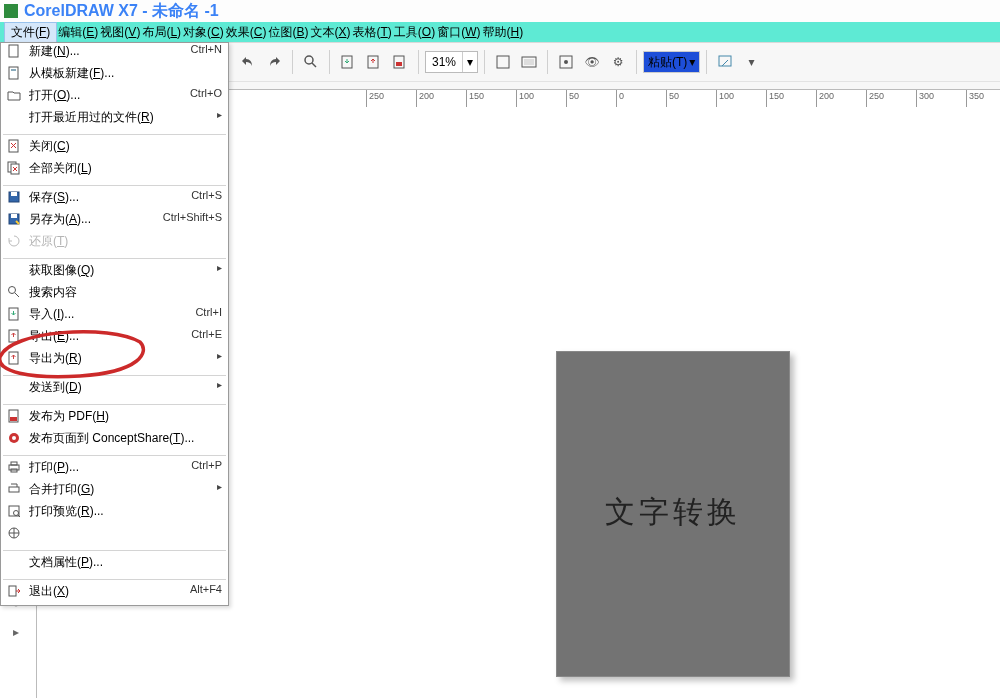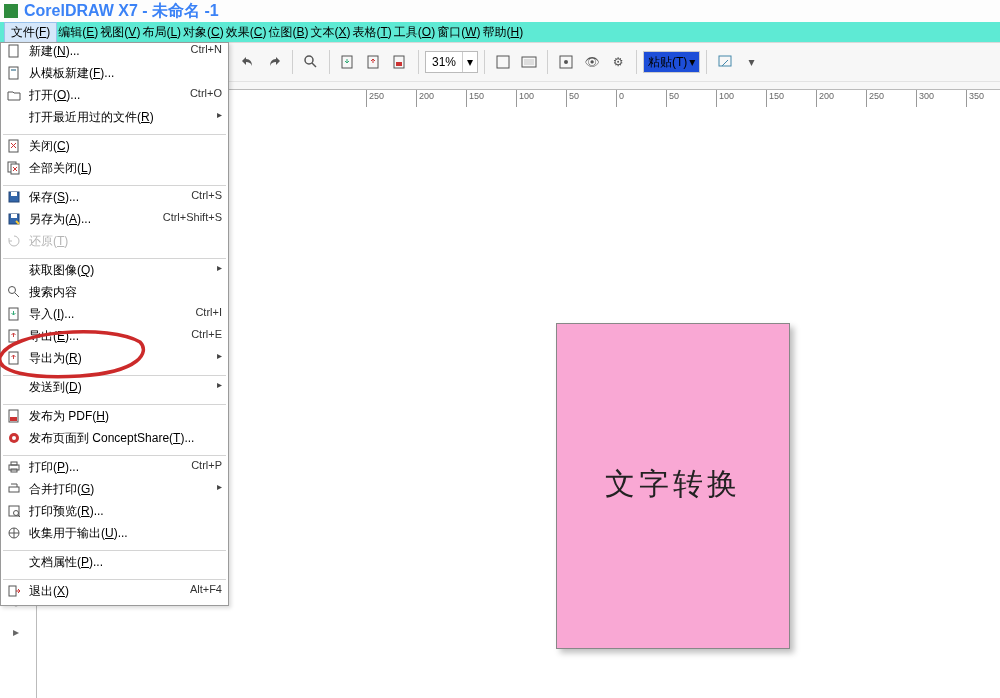--- a/index.html
+++ b/index.html
@@ -33,21 +33,21 @@
   .dropdown .sub{color:#444;font-size:10px;padding-left:2px;}
   .dropdown .divider{height:1px;background:#d4d4d4;margin:3px 2px;}
   .dropdown .disabled .txt,.dropdown .disabled .ico{color:#b5b5b5;}
   .ruler-h{position:absolute;left:36px;right:0;top:89px;height:18px;background:#fff;border-top:1px solid #bbb;border-bottom:1px solid #bbb;font-size:9px;color:#666;overflow:hidden;}
   .ruler-h .tick{position:absolute;top:0;border-left:1px solid #999;height:18px;margin-left:44px;}
   .ruler-h .tick span{position:absolute;top:1px;left:2px;}
   .ruler-v{position:absolute;left:36px;top:107px;bottom:0;width:18px;background:#fff;border-left:1px solid #bbb;border-right:1px solid #bbb;}
   .toolbox{position:absolute;left:0;top:560px;width:32px;display:flex;flex-direction:column;gap:6px;align-items:center;color:#666;}
   .toolbox .tbx{width:24px;height:22px;display:flex;align-items:center;justify-content:center;border:1px solid transparent;}
   .canvas{position:absolute;left:54px;top:107px;right:0;bottom:0;background:#fff;}
-  .page{position:absolute;left:502px;top:216px;width:232px;height:324px;background:#f9a8d4;border:1px solid #888;box-shadow:4px 4px 6px rgba(0,0,0,.25);}
+  .page{position:absolute;left:502px;top:244px;width:232px;height:324px;background:#737373;border:1px solid #888;box-shadow:4px 4px 6px rgba(0,0,0,.25);}
   .page .pgtxt{position:absolute;top:140px;left:0;right:0;text-align:center;font-family:"SimSun","宋体",serif;font-size:30px;letter-spacing:4px;color:#222;}
   .redcircle{position:absolute;left:-10px;top:322px;width:160px;height:60px;z-index:60;pointer-events:none;}
   .pastebtn{display:flex;align-items:center;border:1px groove #ccc;height:20px;padding:0 4px;gap:2px;background:#1d4ed8;}
 </style>
 </head>
 <body>
 
 <div class="titlebar">
   <span class="logo"></span>
   <span class="title">CorelDRAW X7 - 未命名 -1</span>
@@ -409,21 +409,20 @@
       </div>
       <div class="txt">打印预览(<span class="under">R</span>)...</div>
     </div>
     <div class="row">
       <div class="ico">
         <svg viewBox="0 0 14 14">
           <circle cx="7" cy="7" r="5" fill="none" stroke="#555"></circle>
           <path d="M7 2v10M2 7h10" stroke="#555"></path>
         </svg>
       </div>
-      <div class="txt">收集用于输出(<span class="under">U</span>)...</div>
     </div>
     <div class="divider"></div>
     <div class="row">
       <div class="ico"></div>
       <div class="txt">文档属性(<span class="under">P</span>)...</div>
     </div>
     <div class="divider"></div>
     <div class="row">
       <div class="ico">
         <svg viewBox="0 0 14 14">

